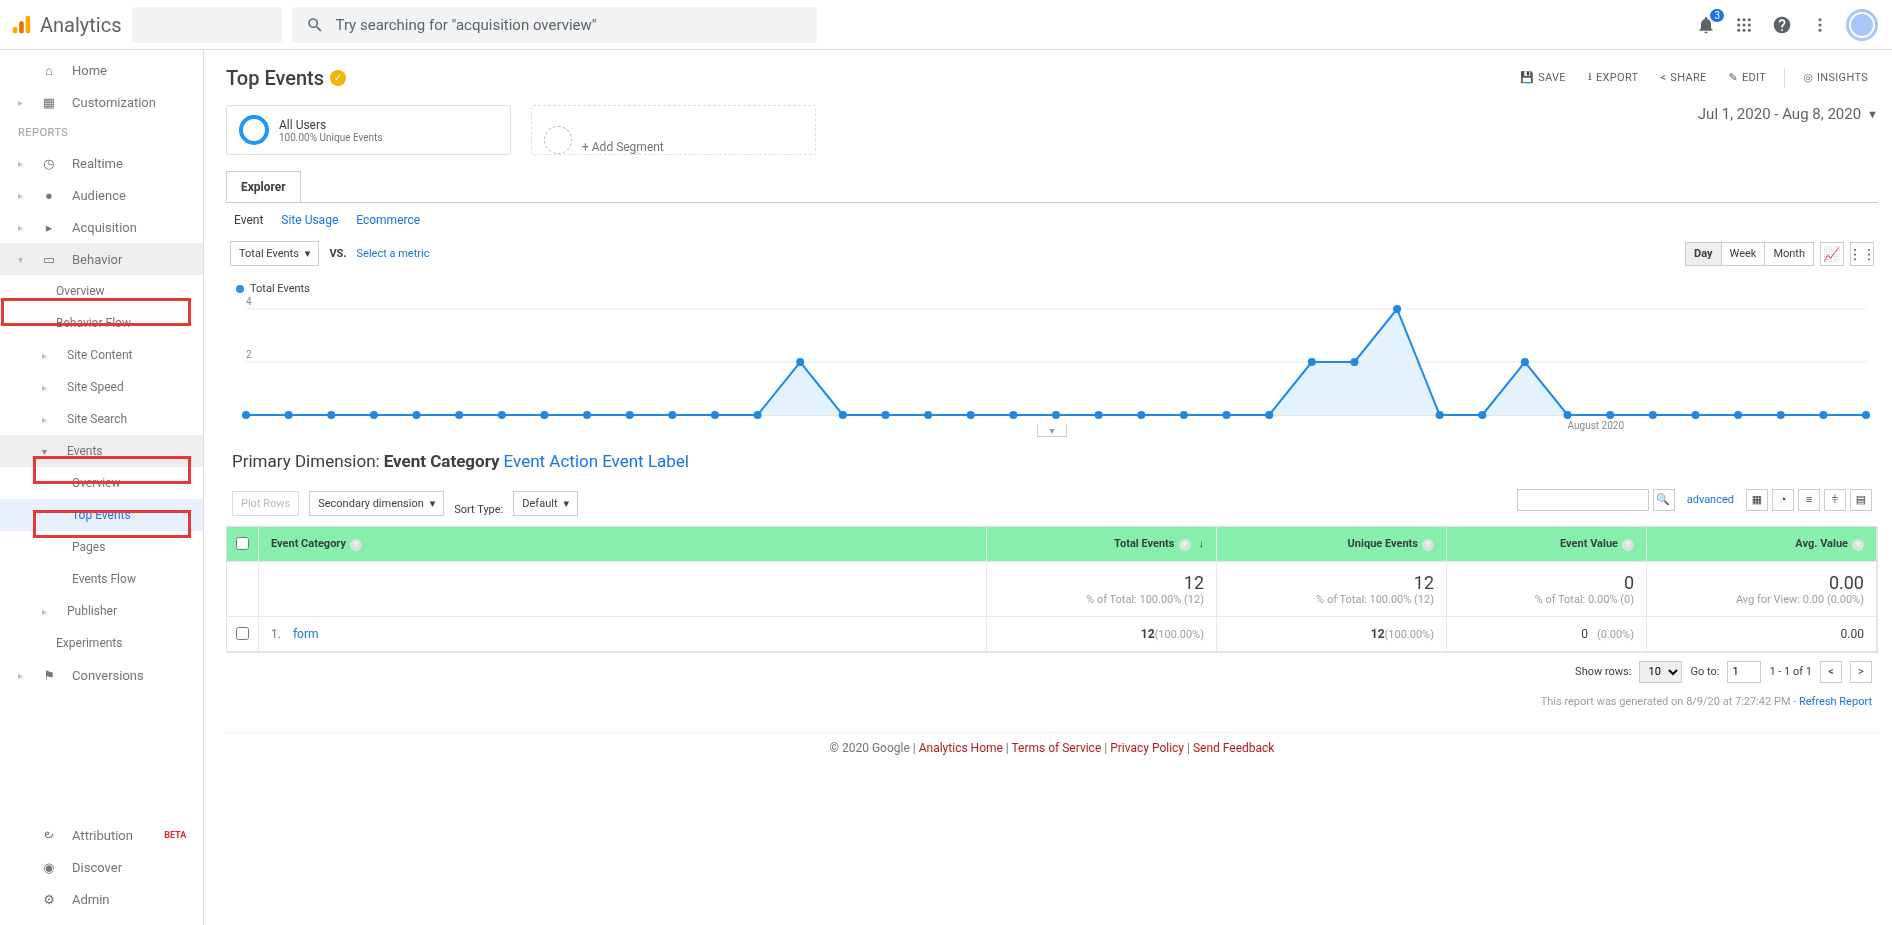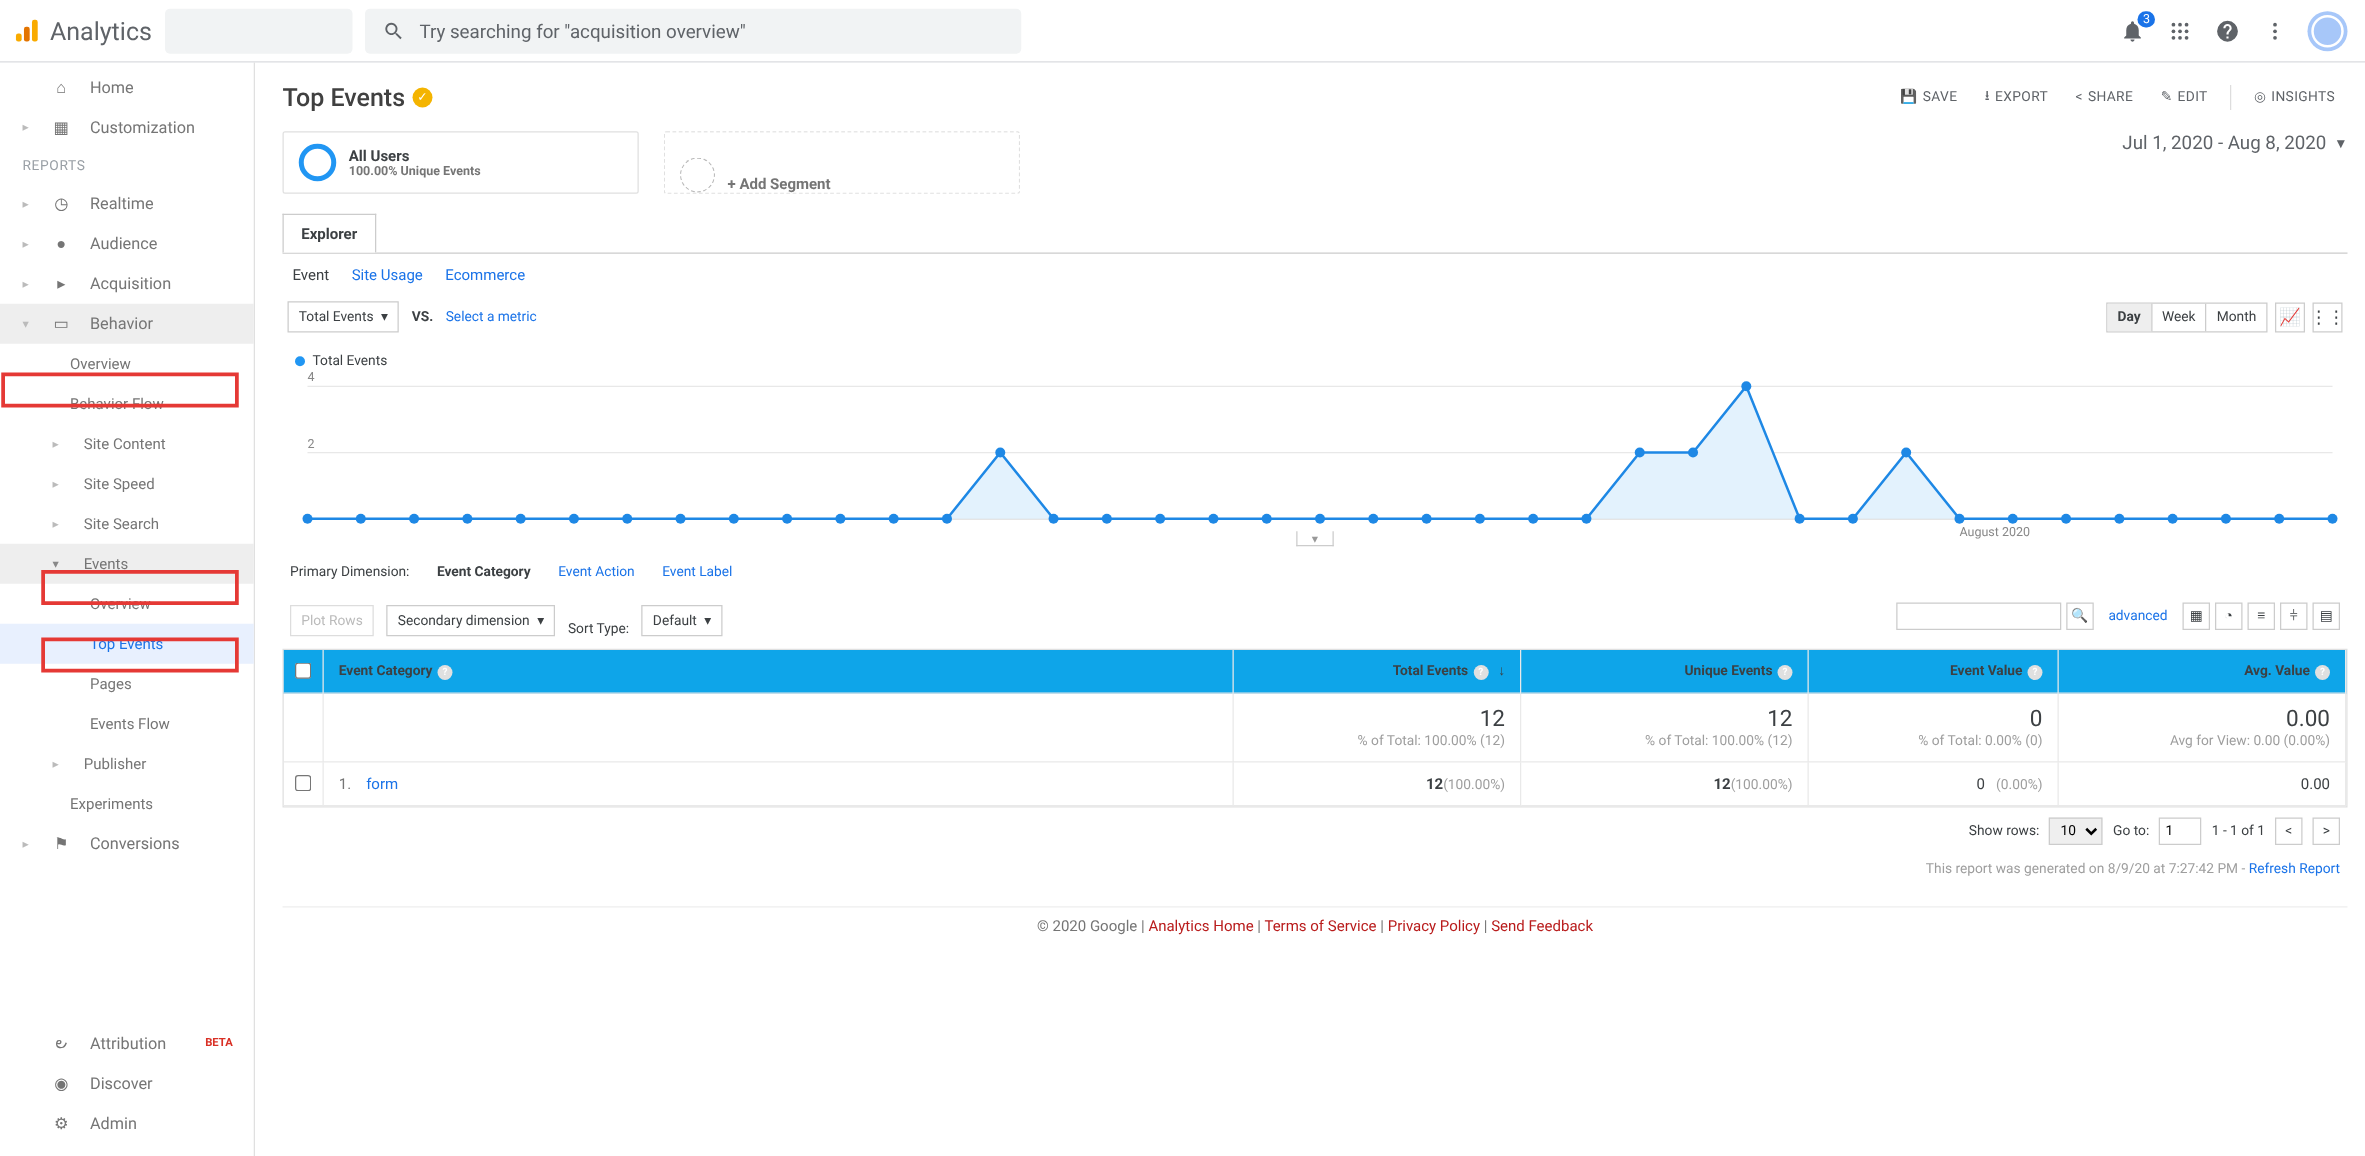--- a/index.html
+++ b/index.html
@@ -29,51 +29,51 @@
 .content { flex:1; padding: 14px 16px 20px 22px; }
 .page-head { display:flex; align-items:center; margin-bottom:14px; }
 .page-title { font-size:20px; font-weight:500; color:#404040; display:flex; align-items:center; gap:6px;}
 .verify-badge { width:16px; height:16px; background:#f4b400; border-radius:50%; display:flex;align-items:center;justify-content:center;color:#fff;font-size:10px;}
 .head-actions { margin-left:auto; display:flex; align-items:center; gap:2px;}
 .ha { display:flex; align-items:center; gap:4px; color:#5f6368; font-size:11px; padding:4px 10px; cursor:pointer; letter-spacing:0.3px;}
 .seg-row { display:flex; gap:20px; align-items:flex-start;}
 .seg-card { width:285px; height:50px; border:1px solid #e0e0e0; border-radius:2px; display:flex; align-items:center; padding:0 12px; gap:10px;}
 .seg-circle { width:30px; height:30px; border:4px solid #2196f3; border-radius:50%;}
 .seg-circle.dashed { border:1px dashed #bbb; width:28px;height:28px;}
-.seg-text { font-size:12px;font-weight:bold; }
+.seg-text { font-size:12px; }
 .seg-text .sub { color:#757575; font-size:10px;}
 .date-range { margin-left:auto; font-size:15px; color:#5f6368; display:flex;align-items:center;gap:6px;}
 .tabs { margin-top:16px; display:flex; }
 .tab { border:1px solid #ccc; border-bottom:none; padding:8px 14px; font-size:12px; background:#fff; font-weight:700;}
 .subtabs { border-top:1px solid #ccc; display:flex; gap:18px; padding:10px 8px; font-size:12px;}
 .subtab { cursor:pointer; color:#3c4043;}
 .subtab.link { color:#1a73e8;}
 .metric-row { display:flex; align-items:center; gap:10px; padding:4px 4px 6px;}
 .sel-box { border:1px solid #ccc; padding:5px 8px; font-size:11px; display:flex;align-items:center;gap:6px;cursor:pointer;}
 .vs-lbl { font-size:11px; font-weight:700;}
 .link-txt { color:#1a73e8; font-size:11px; cursor:pointer;}
 .period-btns { display:flex; border:1px solid #ccc;}
 .period-btns span{padding:4px 8px;font-size:11px;border-left:1px solid #ccc;cursor:pointer;}
 .period-btns span:first-child{border-left:none;}
 .period-btns span.active{background:#eee;font-weight:700;}
 .view-ic { border:1px solid #ccc; width:24px;height:24px;display:flex;align-items:center;justify-content:center;font-size:14px;cursor:pointer;}
 .chart-area { padding: 6px 6px 0;}
 .legend-item { display:flex; align-items:center; gap:6px; font-size:11px; padding: 4px 4px 8px;}
 .leg-dot { width:8px;height:8px;border-radius:50%;background:#2196f3;}
 .chart { position:relative; height:130px; }
-.dim-row { display:flex; gap:22px; font-size:11px; padding:14px 6px 8px;}
+.dim-row { display:flex; gap:4px; font-size:17px; padding:14px 6px 8px;}
 .dim-lbl { color:#3c4043;}
 .dim-active { font-weight:700;}
 .dim-link { color:#1a73e8;cursor:pointer;}
 .toolbar-row { display:flex; align-items:flex-end; gap:10px; padding:4px 6px 10px; font-size:11px;}
 .btn-dis { border:1px solid #ddd; color:#bbb; padding:5px 8px;}
 .search-sm { border:1px solid #ccc; width:132px; height:22px;}
 .icon-btn-sm { border:1px solid #ccc; width:22px;height:22px;display:flex;align-items:center;justify-content:center;}
 .table { border:1px solid #e0e0e0; width:100%;}
-.th-row { display:flex; background:#0ea5e9; font-size:11px; font-weight:700;}
+.th-row { display:flex; background:#86efac; font-size:11px; font-weight:700;}
 .th, .td { padding:10px 12px; border-right:1px solid #e9e9e9; border-bottom:1px solid #e9e9e9;}
 .col-chk { width:32px; display:flex;align-items:center;justify-content:center;}
 .col-cat { flex:1;}
 .col-num { width:230px; text-align:right;}
 .help-circ { display:inline-flex; width:12px;height:12px;border-radius:50%;background:#e0e0e0;color:#fff;align-items:center;justify-content:center;font-size:8px;margin-left:4px;}
 .sum-row { display:flex; font-size:11px;}
 .sum-big { font-size:18px;}
 .sub-grey { color:#9e9e9e; font-size:11px;}
 .data-row { display:flex; font-size:12px;}
 .pager { display:flex; justify-content:flex-end; align-items:center; gap:8px; padding:8px 6px; font-size:11px;}

